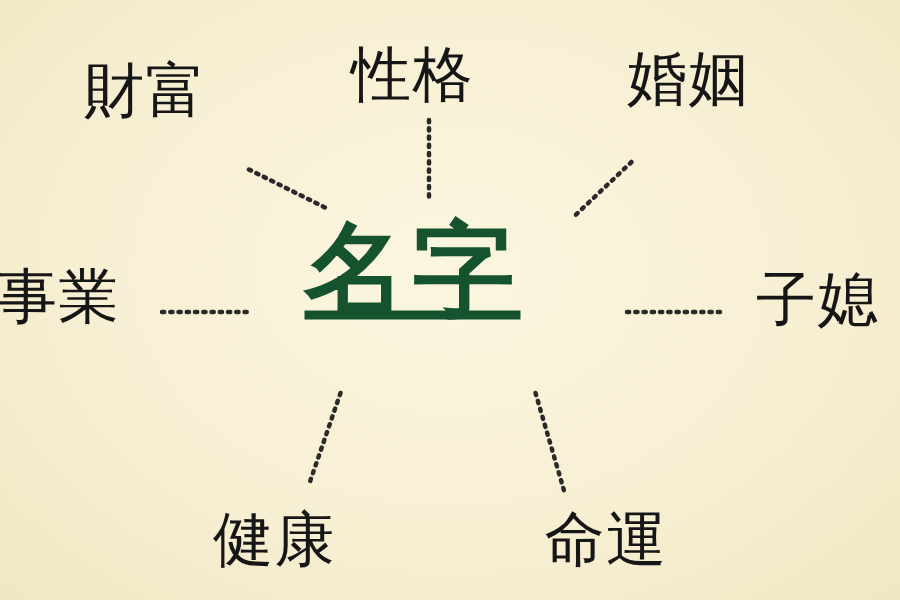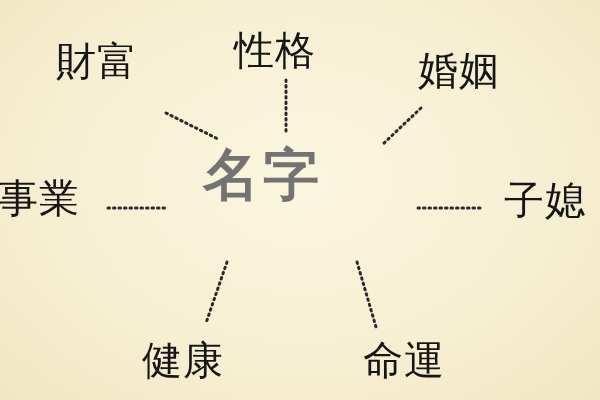--- a/index.html
+++ b/index.html
@@ -8,40 +8,40 @@
     background: radial-gradient(ellipse at 50% 45%, #fbf6e0 0%, #f7efd2 60%, #f1e6c4 100%);
     font-family: "DejaVu Serif", "Liberation Serif", serif;
     color: #151515;
   }
   .lines { position: absolute; left: 0; top: 0; width: 600px; height: 400px; }
   .label {
     position: absolute; font-size: 40px; line-height: 1; white-space: nowrap;
     letter-spacing: 1px; color: #161616;
   }
   .center {
-    position: absolute; font-size: 56px; line-height: 1; font-weight: bold;
-    letter-spacing: 4px; color: #737373;
+    position: absolute; font-size: 68px; line-height: 1; font-weight: bold;
+    letter-spacing: 4px; color: #14532d; text-decoration: underline;
   }
 </style>
 </head>
 <body>
 
 <svg class="lines" viewBox="0 0 600 400">
   <g stroke="#2a2a2a" stroke-width="3" stroke-dasharray="1.5 4" stroke-linecap="round" fill="none">
     <line x1="286" y1="80" x2="286" y2="132"></line>
     <line x1="421" y1="108" x2="383" y2="144"></line>
     <line x1="418" y1="208" x2="482" y2="208"></line>
     <line x1="357" y1="262" x2="376" y2="327"></line>
     <line x1="227" y1="262" x2="206" y2="323"></line>
     <line x1="108" y1="208" x2="166" y2="208"></line>
     <line x1="166" y1="113" x2="218" y2="139"></line>
   </g>
 </svg>
 
 <div class="center" style="left:203px; top:146px;">名字</div>
 
 <div class="label" style="left:234px; top:10px;margin-top:20px;">性格</div>
-<div class="label" style="left:418px; top:50px;">婚姻</div>
+<div class="label" style="left:418px; top:33px;">婚姻</div>
 <div class="label" style="left:504px; top:180px;">子媳</div>
 <div class="label" style="left:336px; top:340px;margin-left:27px;">命運</div>
 <div class="label" style="left:142px; top:340px;text-align:center;">健康</div>
 <div class="label" style="left:-2px; top:178px;">事業</div>
 <div class="label" style="left:56px; top:41px;">財富</div>
 
 </body></html>

